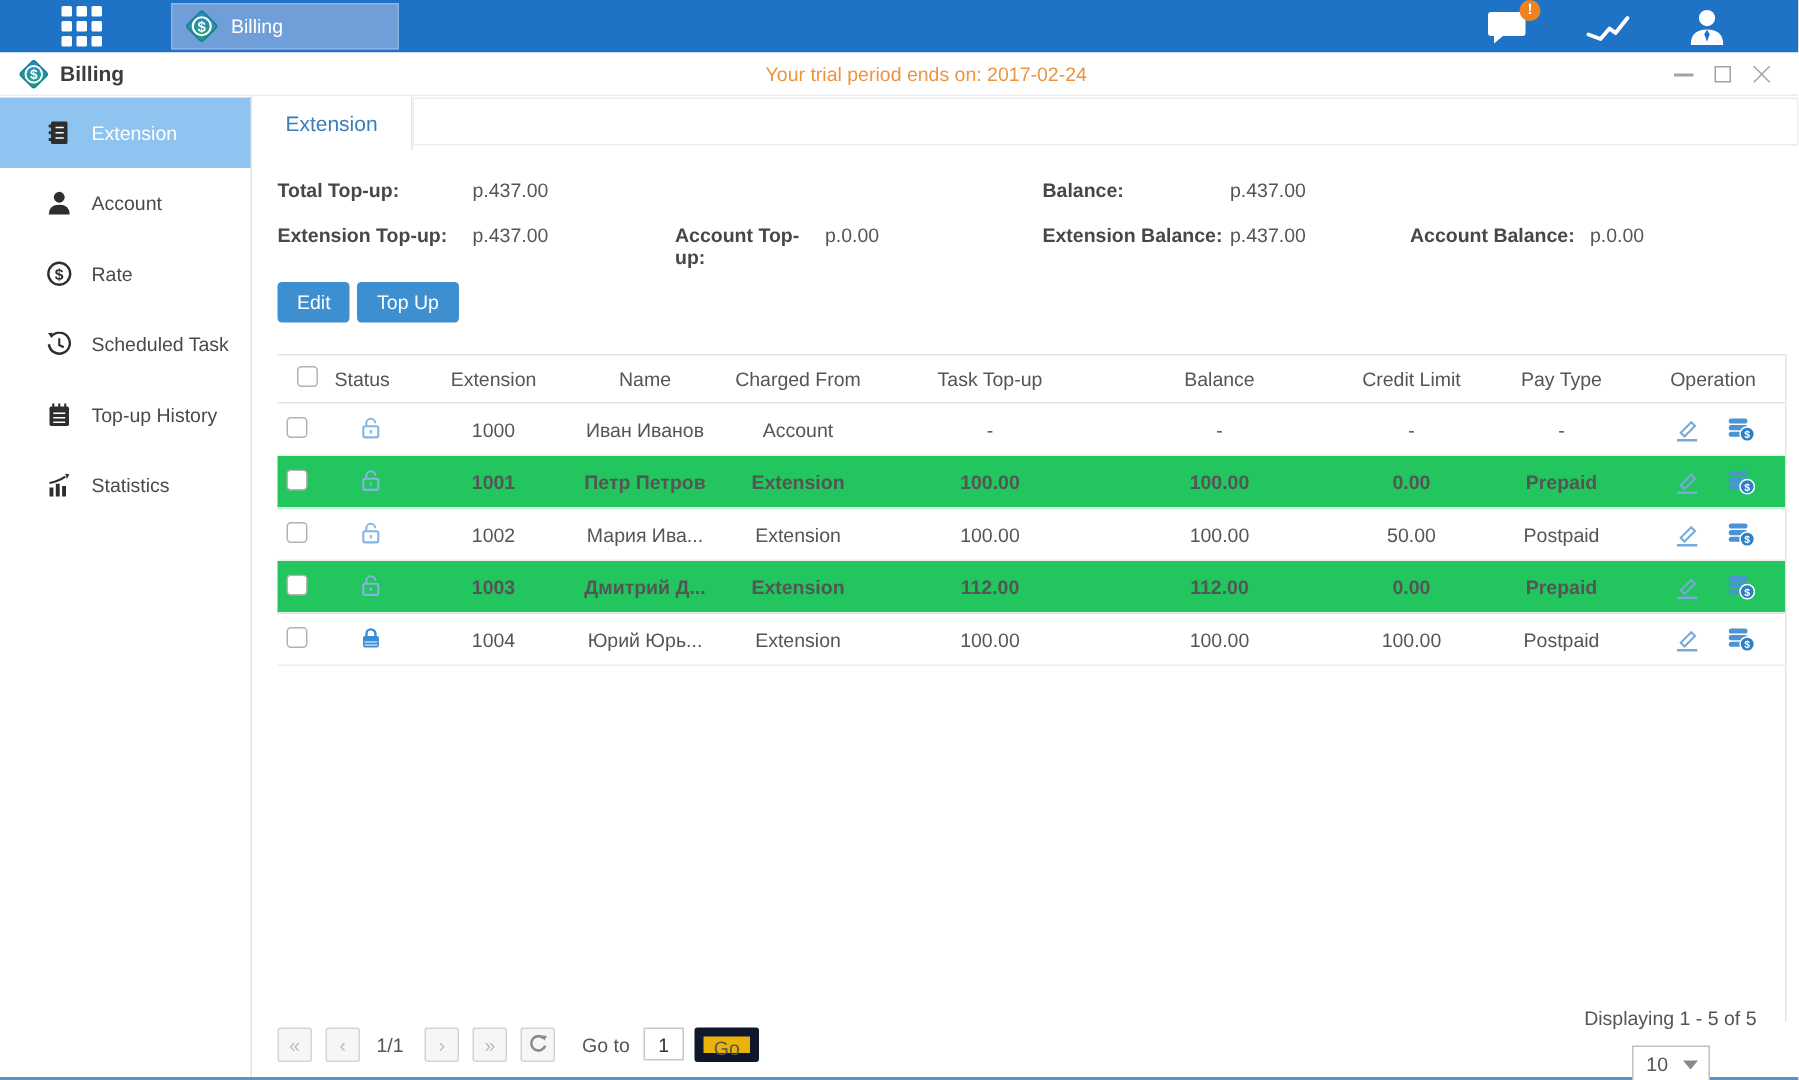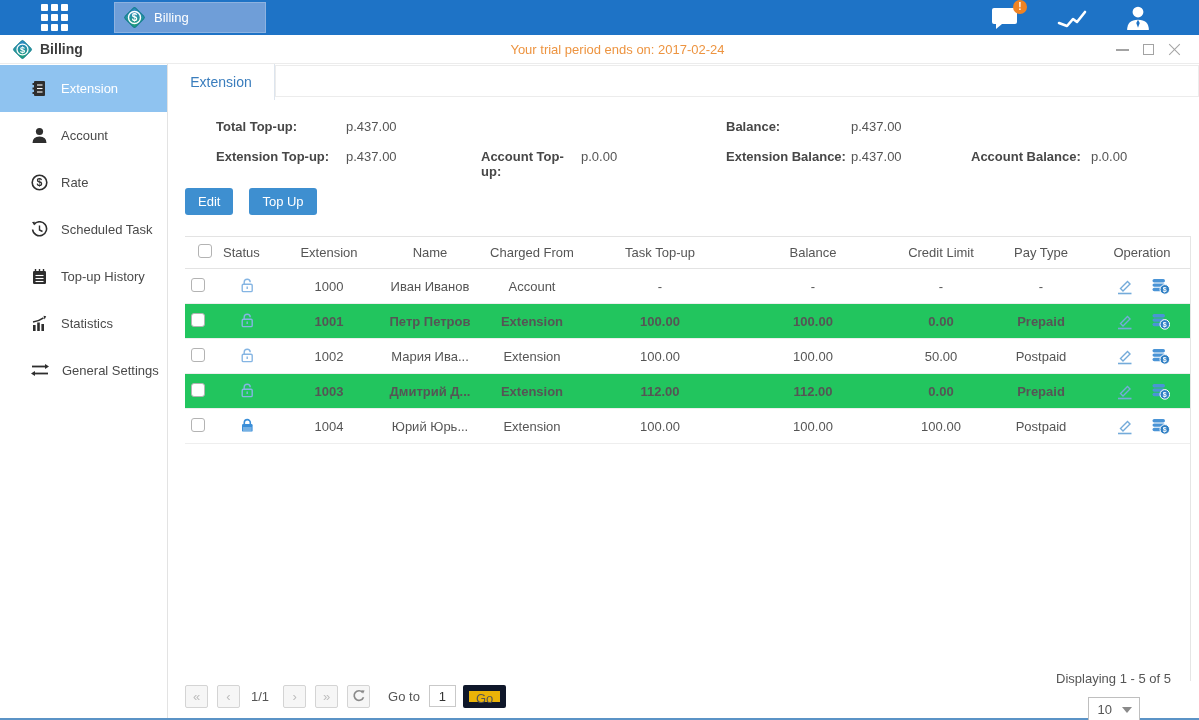--- a/index.html
+++ b/index.html
@@ -52,25 +52,25 @@
   .tabstrip { height:36px; display:flex; flex:0 0 auto; }
   .tab-active { width:107px; display:flex; align-items:center; justify-content:center;
     color:#3a7dbd; font-size:14px; border-right:1px solid #dde5ee; background:#fff; cursor:pointer; }
   .tab-rest { flex:1; border:1px solid #ececec; margin:1px 0 3px 0; background:#fff; }
 
   
   .summary { padding:19px 0 0 17px; flex:0 0 auto; }
   .sum-row { display:flex; margin-bottom:13px; font-size:13px; height:17px; }
   .sum-row .lbl { font-weight:bold; color:#474747; }
   .sum-row .val { color:#555; }
-  .w130{width:130px;margin-left:31px;} .w135{width:135px;} .w100{width:100px;} .w145{width:145px;}
+  .w130{width:130px;} .w135{width:135px;} .w100{width:100px;} .w145{width:145px;}
   .w125{width:125px;} .w120{width:120px;} .sp245{width:245px;}
 
   
-  .actions { margin:9px 0 0 17px; display:flex; gap:16px; flex:0 0 auto; }
+  .actions { margin:9px 0 0 17px; display:flex; gap:5px; flex:0 0 auto; }
   .btn-blue { background:#3e8fd0; color:#fff; border:none; font-size:13px; height:27px;
     padding:0 13px; border-radius:3px; cursor:pointer; font-family:inherit; }
 
   
   .grid-panel { margin:21px 0 0 17px; width:1006px; flex:1; display:flex; flex-direction:column;
     border-right:1px solid #e5e5e5; min-height:0; }
   .trow { display:grid; grid-template-columns:34px 56px 108px 94px 110px 146px 160px 96px 104px 98px;
     align-items:center; font-size:13px; color:#555; }
   .thead { height:33px; border-top:1px solid #e3e3e3; border-bottom:1px solid #e3e3e3; color:#555; }
   .tbody-row { height:35px; border-bottom:1px solid #eeeeee; cursor:pointer; }
@@ -254,29 +254,20 @@
       <div class="side-item">
         <svg width="17" height="17" viewBox="0 0 17 17">
           <rect x="2" y="10" width="2.6" height="6" fill="#2e2e2e"></rect>
           <rect x="6.2" y="7.5" width="2.6" height="8.5" fill="#2e2e2e"></rect>
           <rect x="10.4" y="9" width="2.6" height="7" fill="#2e2e2e"></rect>
           <path d="M2 7 Q8 6 12.5 2.8" fill="none" stroke="#2e2e2e" stroke-width="1.5"></path>
           <path d="M12.5 0.8 L15.2 1.2 L13.6 4.4 Z" fill="#2e2e2e"></path>
         </svg>
         <span>Statistics</span>
       </div>
-      <div class="side-item">
-        <svg width="18" height="17" viewBox="0 0 18 17">
-          <line x1="1" y1="4.5" x2="15" y2="4.5" stroke="#2e2e2e" stroke-width="1.8"></line>
-          <path d="M14 2 L18 4.5 L14 7 Z" fill="#2e2e2e"></path>
-          <line x1="3" y1="11.5" x2="17" y2="11.5" stroke="#2e2e2e" stroke-width="1.8"></line>
-          <path d="M4 9 L0 11.5 L4 14 Z" fill="#2e2e2e"></path>
-        </svg>
-        <span>General Settings</span>
-      </div>
     </div>
 
     <div class="content">
 
       <div class="tabstrip">
         <div class="tab-active">
           <span>Extension</span>
         </div>
         <div class="tab-rest"></div>
       </div>

